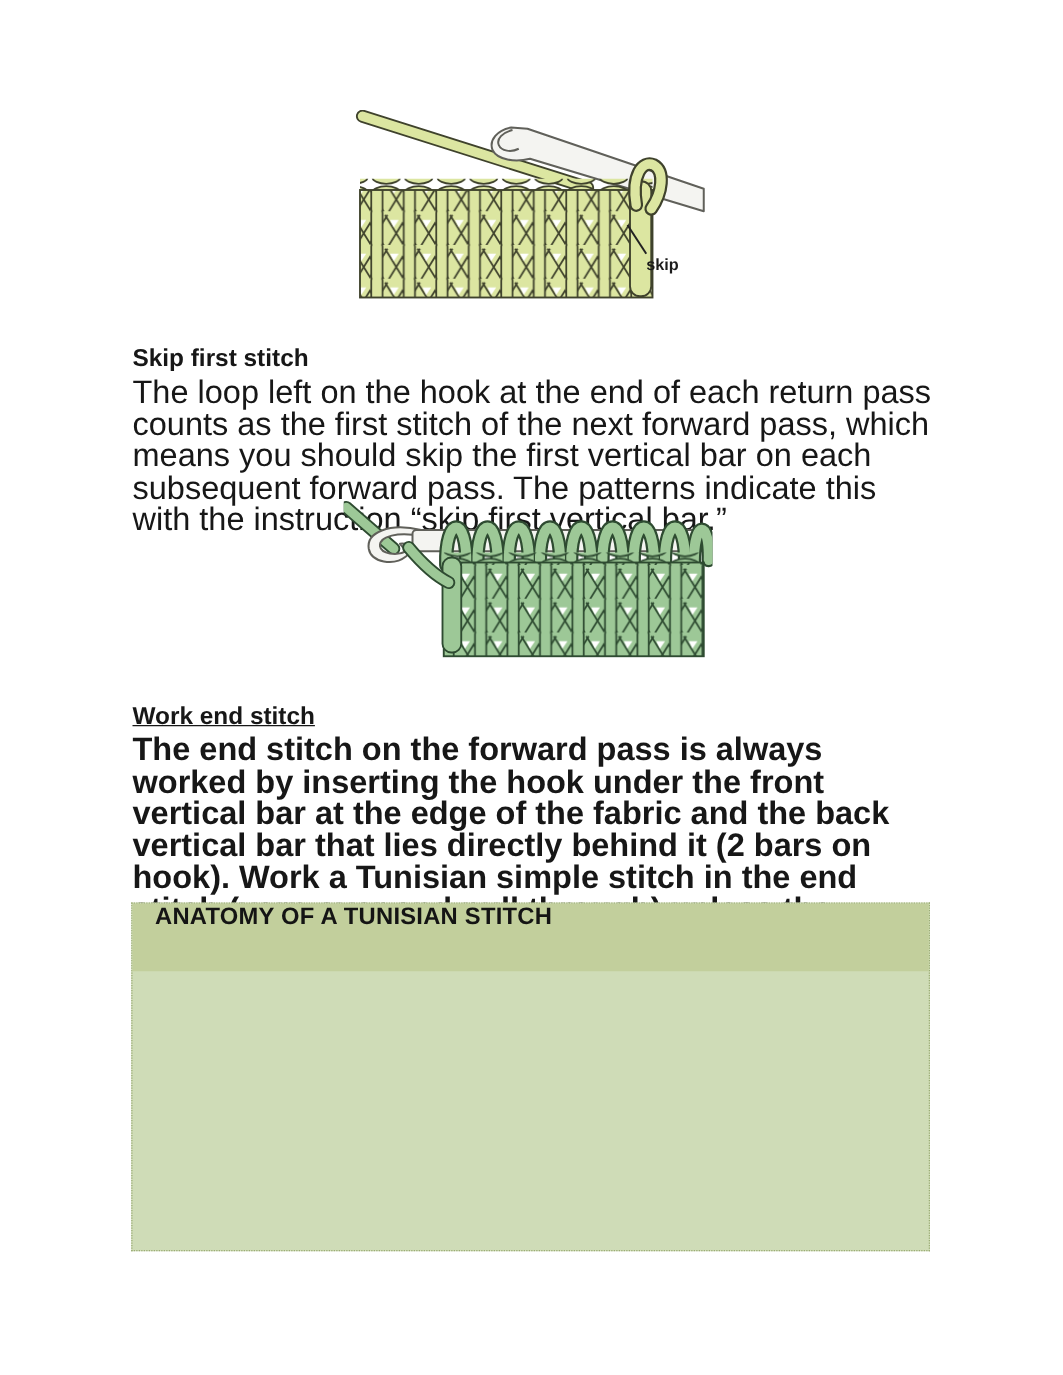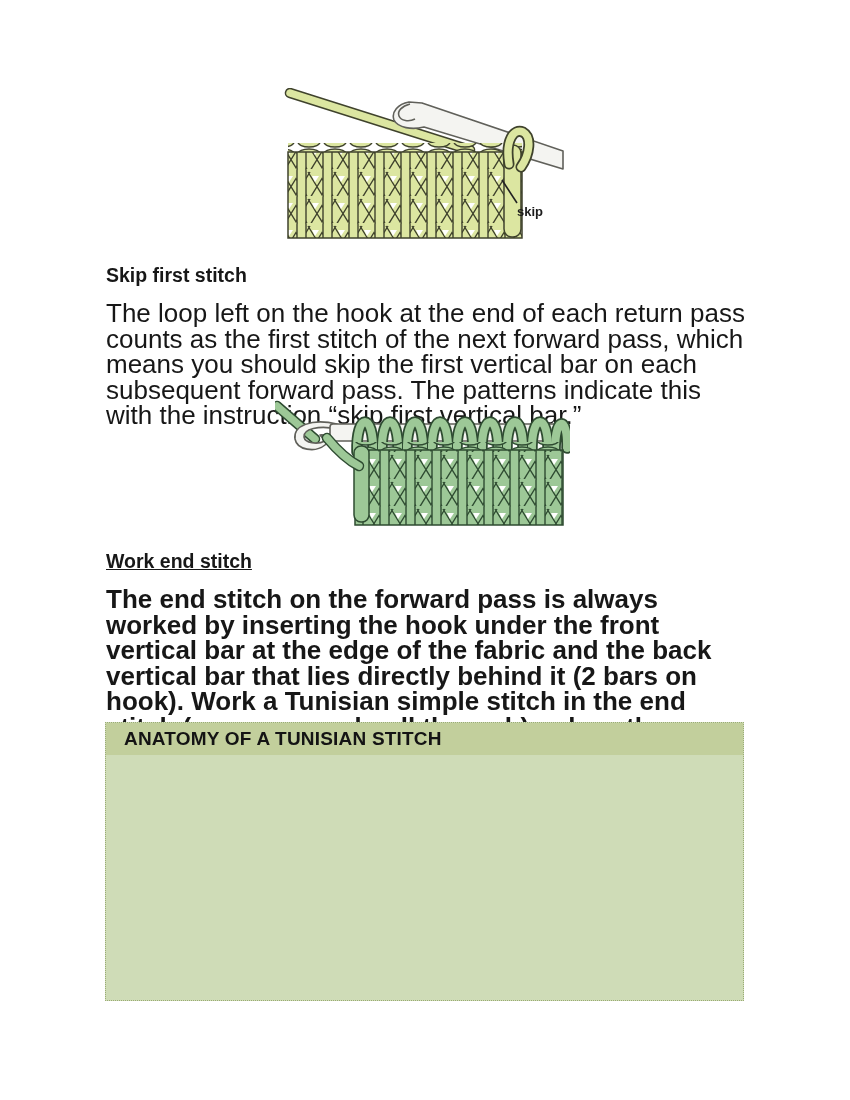--- a/index.html
+++ b/index.html
@@ -2,29 +2,29 @@
 <html><head>
 <meta charset="utf-8">
 <style>
   html,body{margin:0;padding:0;}
   body{
     width:850px;height:1100px;background:#ffffff;position:relative;
     font-family:"Liberation Sans", sans-serif;color:#171717;
     -webkit-font-smoothing:antialiased;overflow:hidden;
   }
   .abs{position:absolute;}
-  .h{font-size:19.5px;font-weight:bold;line-height:26px;}
+  .h{font-size:19.5px;font-weight:bold;line-height:26px;margin-top:12px;}
   .p{font-size:26px;line-height:25.6px;width:648px;margin-top:12px;}
   .illus{position:absolute;}
   .anatomy-box{
     left:105px;top:722px;width:637px;height:277px;
     border:1px dotted #9aab74;background:#cfdcb7;box-sizing:content-box;
   }
   .anatomy-header{
-    height:32px;background:#c2cf9c;display:flex;align-items:center;
+    height:54px;background:#c2cf9c;display:flex;align-items:flex-start;
     padding-left:18px;font-size:19px;font-weight:bold;letter-spacing:.2px;color:#141414;
   }
   .anatomy-body{
     padding:14px 16px 0 14px;font-size:18.5px;line-height:25px;color:#1a1a1a;width:610px;
   }
   .skip-text{font:bold 13px "Liberation Sans",sans-serif;fill:#1c1c1c;}
 </style>
 </head>
 <body>
 

